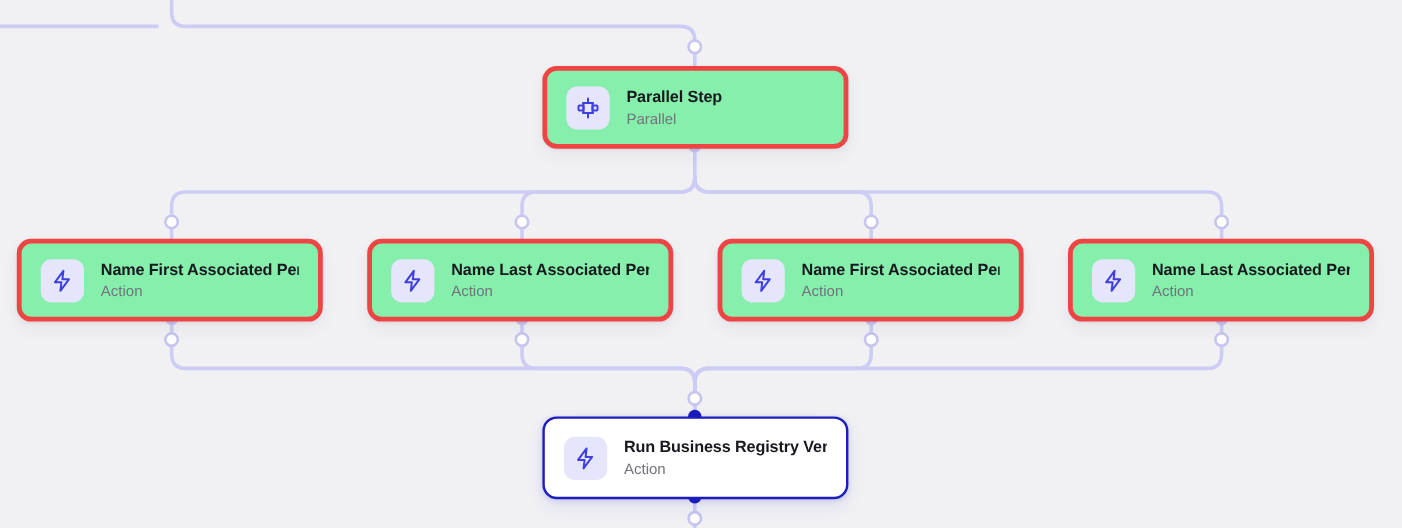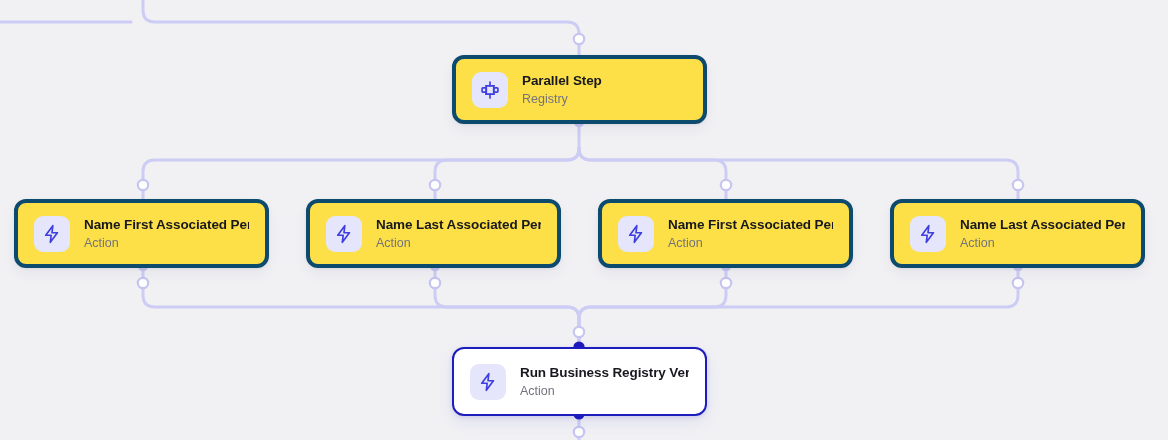--- a/index.html
+++ b/index.html
@@ -46,23 +46,23 @@
   .handle-filled {
     fill: #c5c5f0;
   }
   .handle-sel {
     fill: #1d1dbe;
   }
 
   
   .node {
     position: absolute;
-    background: #fde047;
+    background: #86efac;
     border-radius: 12px;
-    border: 4px solid #0c4a6e;
+    border: 4px solid #ef4444;
     box-shadow: 0 1px 3px rgba(30,30,80,0.07), 0 6px 14px rgba(30,30,80,0.05);
     display: flex;
     align-items: center;
     padding: 0 16px;
     z-index: 5;
   }
 
   .node.selected {
     border: 2px solid #1d1dbe;
     box-shadow: 0 1px 4px rgba(29,29,190,0.13), 0 6px 16px rgba(29,29,190,0.09);
@@ -182,21 +182,21 @@
         <path d="M12 2.5 L12 7"></path>
         <path d="M12 17 L12 21.5"></path>
         <path d="M7 7 L17 7"></path>
         <path d="M7 17 L17 17"></path>
         <path d="M7.5 7 L7.5 17"></path>
         <path d="M16.5 7 L16.5 17"></path>
       </svg>
     </div>
     <div class="node-text">
       <div class="node-title">Parallel Step</div>
-      <div class="node-subtitle">Registry</div>
+      <div class="node-subtitle">Parallel</div>
     </div>
   </div>
 
   <div class="node" id="node-a1">
     <div class="node-icon">
       <svg width="20" height="20" viewBox="0 0 24 24" fill="none" stroke="#3f3fe0" stroke-width="2" stroke-linecap="round" stroke-linejoin="round">
         <polygon points="13 2 4.5 13.5 11 13.5 10 22 18.5 10.5 12 10.5"></polygon>
       </svg>
     </div>
     <div class="node-text">

